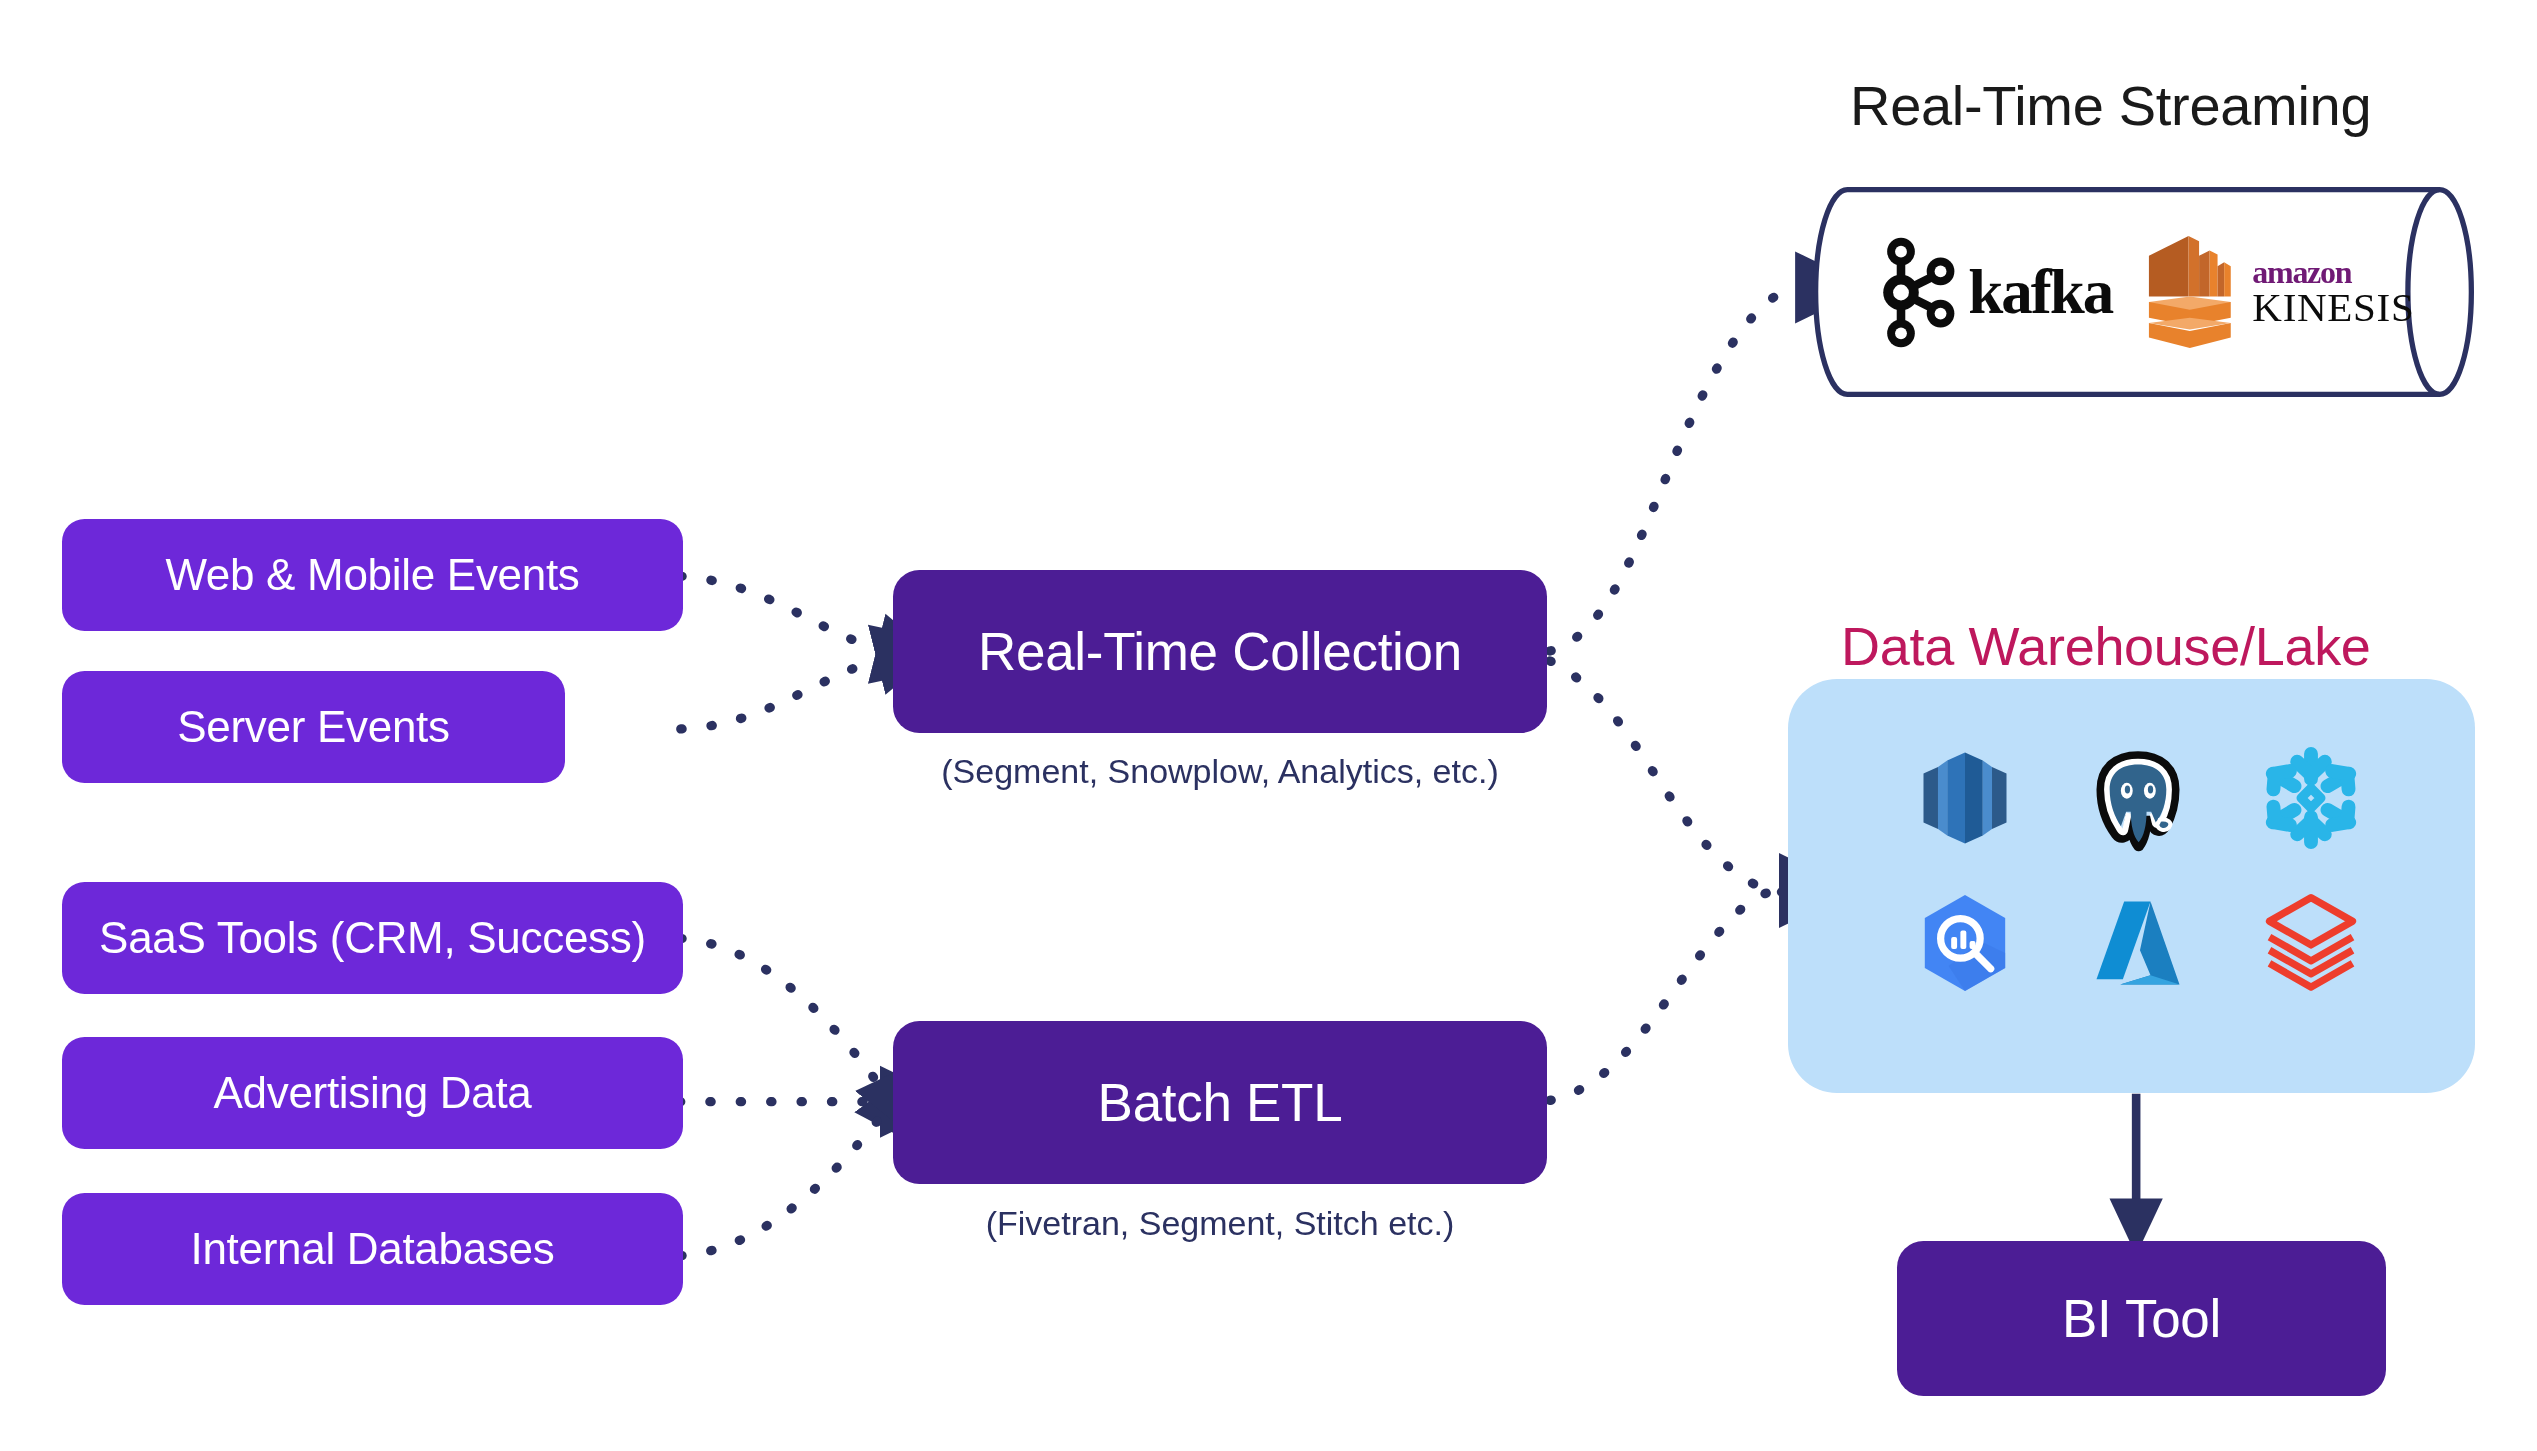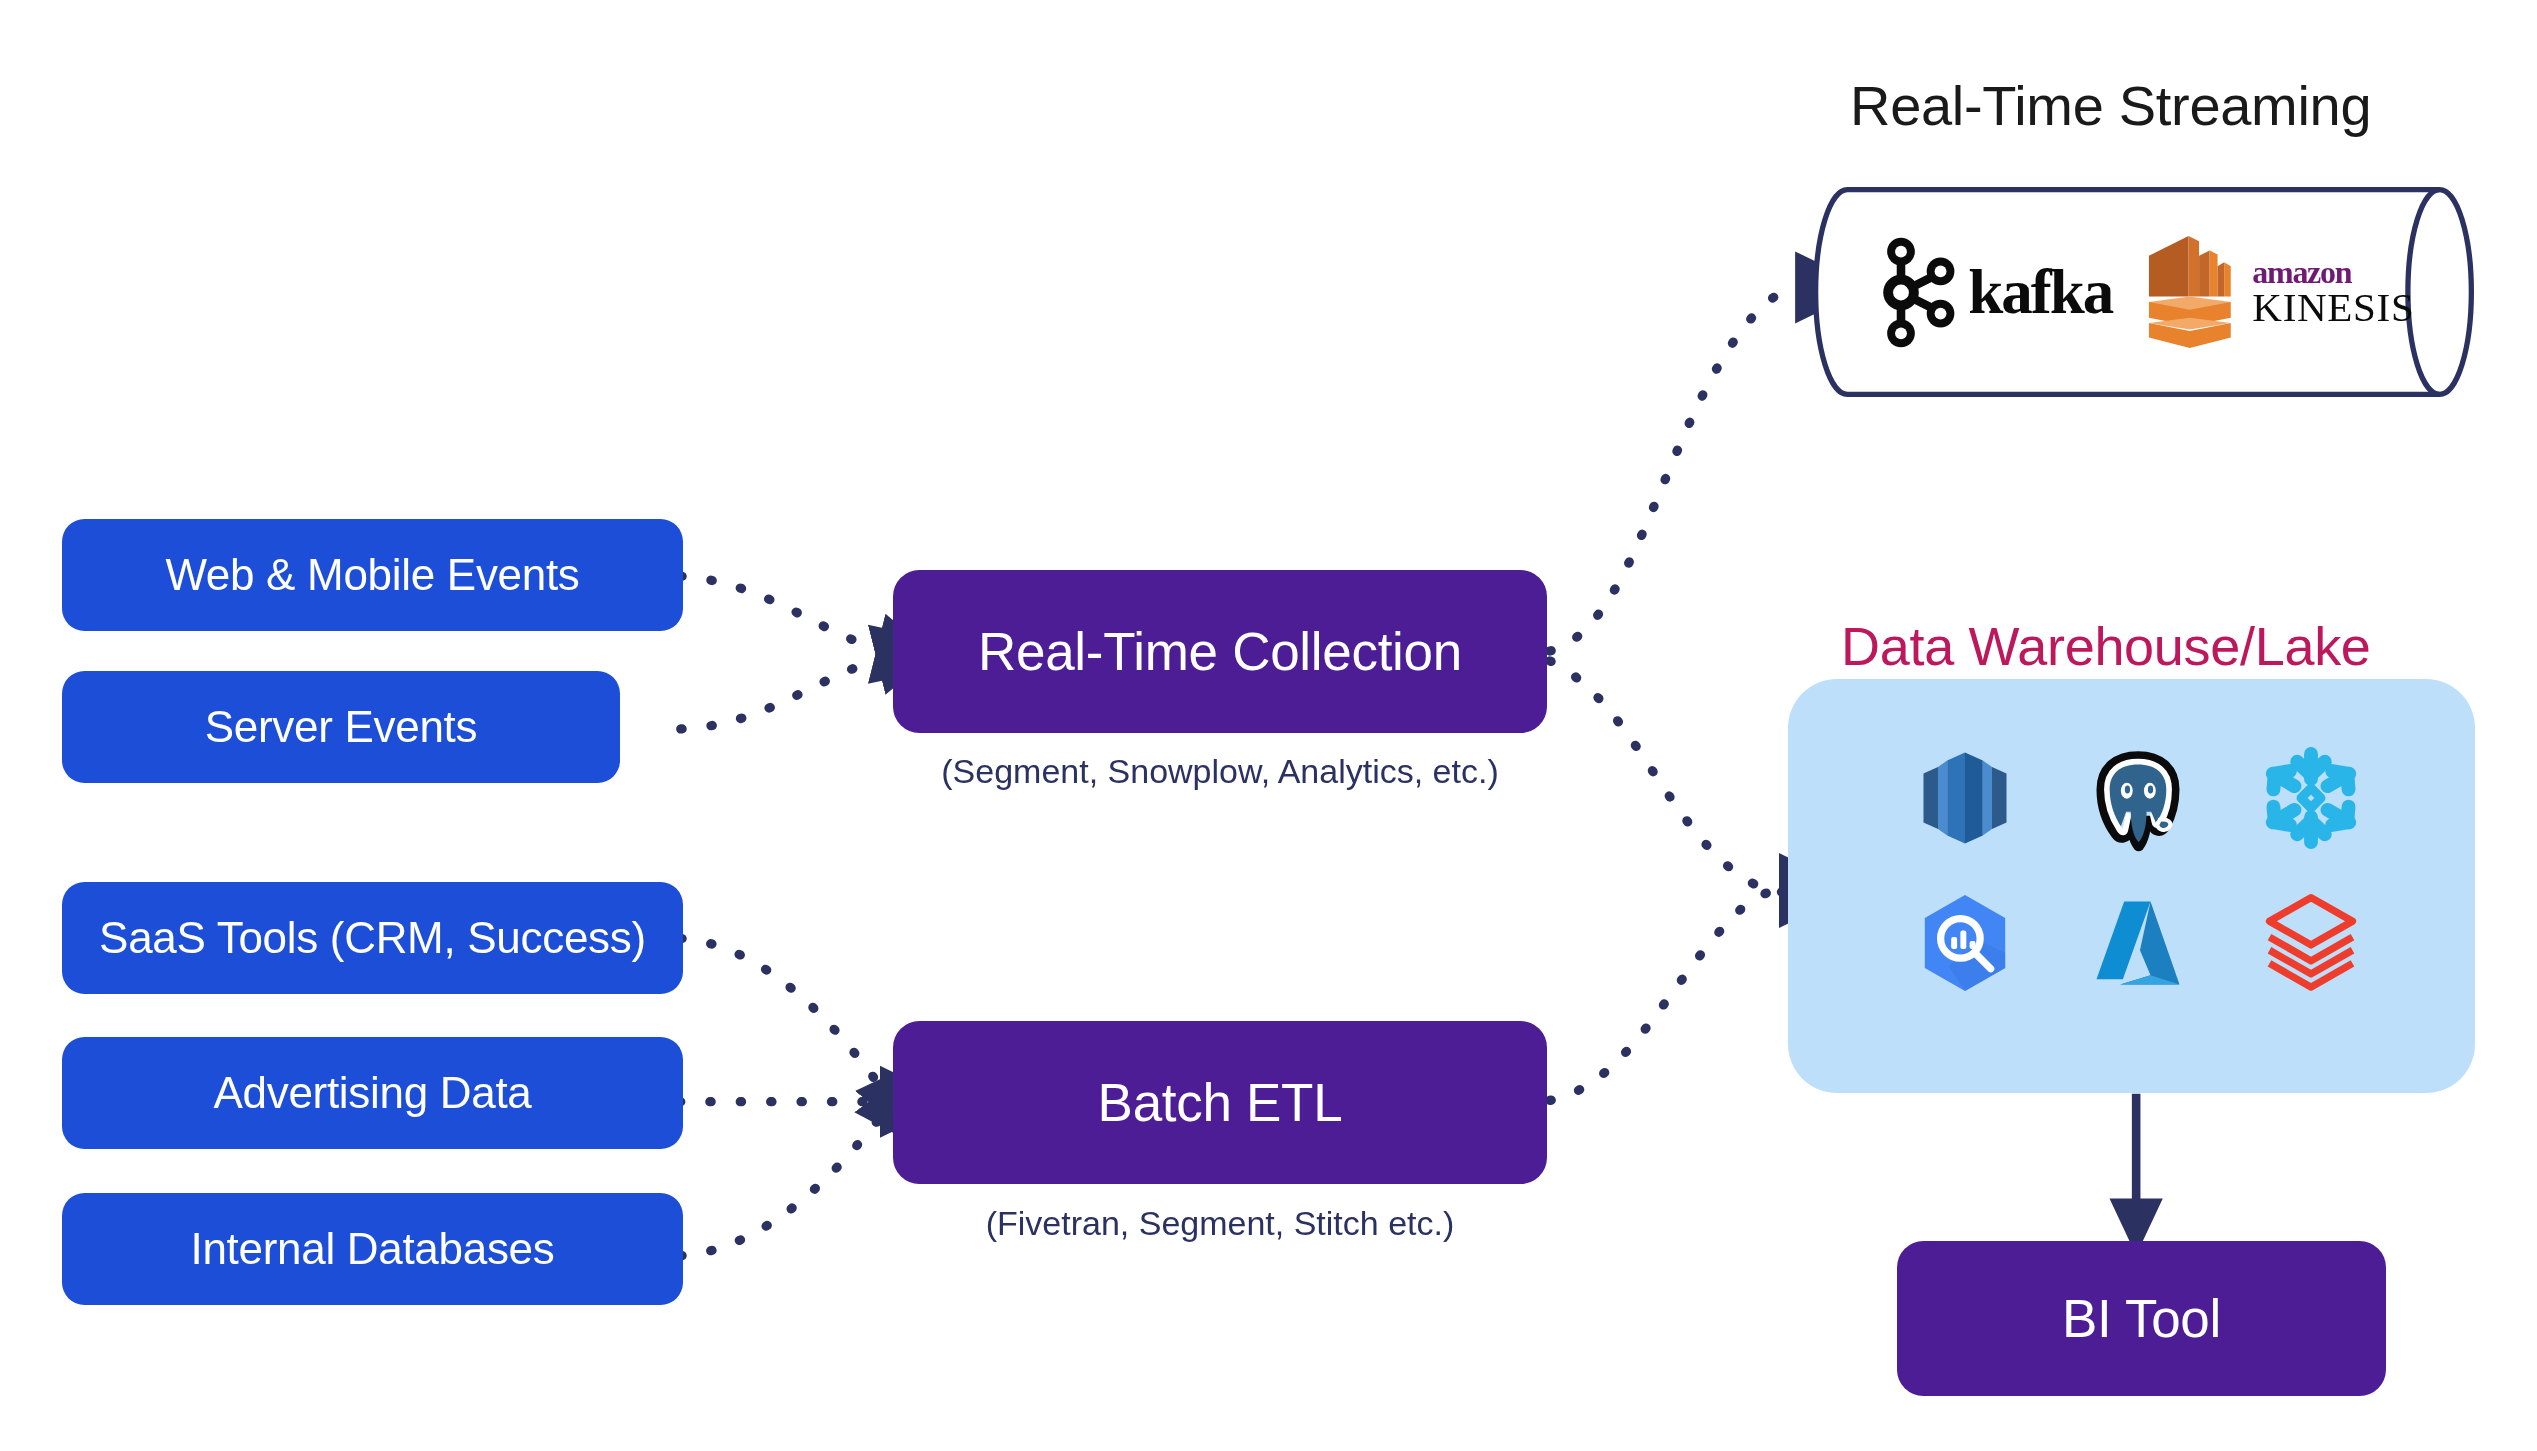--- a/index.html
+++ b/index.html
@@ -24,21 +24,21 @@
     position: absolute;
     left: 0; top: 0;
     width: 2538px;
     height: 1452px;
     pointer-events: none;
   }
 
   
   .src-box {
     position: absolute;
-    background: #1d4ed8;
+    background: #6d28d9;
     border-radius: 22.5px;
     color: #ffffff;
     display: flex;
     align-items: center;
     justify-content: center;
     font-size: 44px;
     font-weight: 400;
     letter-spacing: -0.3px;
     box-sizing: border-box;
     padding: 0 17px;
@@ -251,21 +251,21 @@
           <span class="kinesis-kinesis">KINESIS</span>
         </div>
       </div>
     </div>
   </div>
 
   <div class="src-box" style="left:62px; top:519px; width:621px; height:112px;">
     <span>Web &amp; Mobile Events</span>
   </div>
 
-  <div class="src-box" style="left:62px; top:671px; width:558px; height:112px;">
+  <div class="src-box" style="left:62px; top:671px; width:503px; height:112px;">
     <span>Server Events</span>
   </div>
 
   <div class="src-box" style="left:62px; top:882px; width:621px; height:112px;">
     <span>SaaS Tools (CRM, Success)</span>
   </div>
 
   <div class="src-box" style="left:62px; top:1193px; width:621px; height:112px;">
     <span>Internal Databases</span>
   </div>

